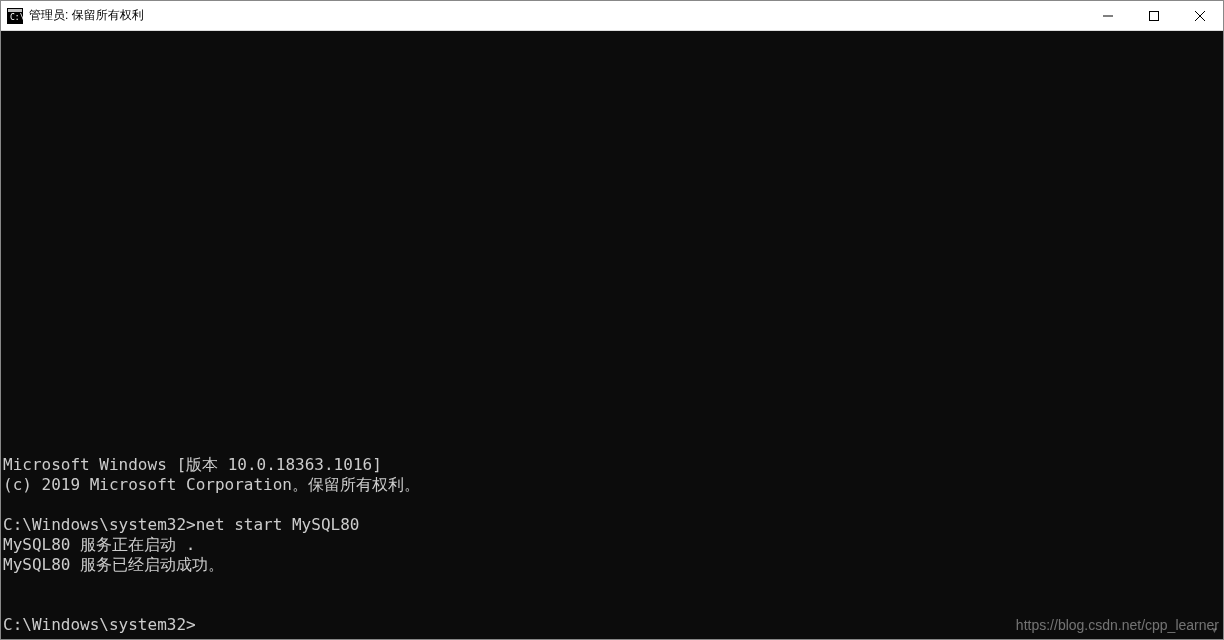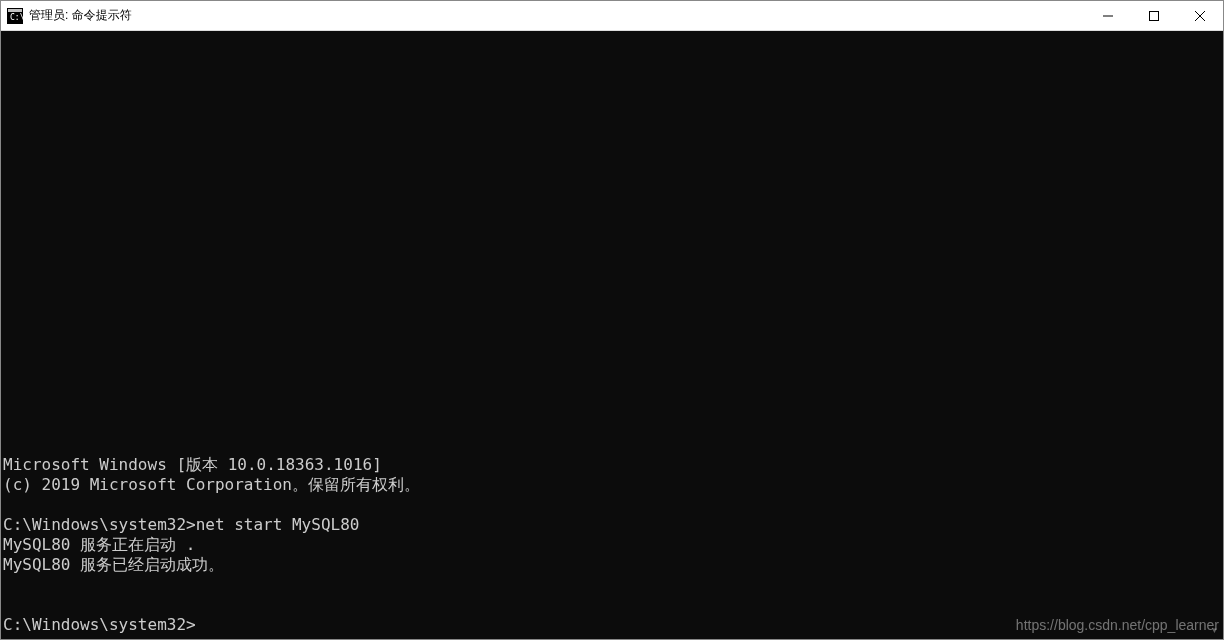--- a/index.html
+++ b/index.html
@@ -122,21 +122,21 @@
 
 <div class="window">
   <div class="titlebar">
     <span class="titlebar-icon">
       <svg viewBox="0 0 16 16">
         <rect x="0" y="0" width="16" height="16" fill="#000"></rect>
         <rect x="1" y="1" width="14" height="3" fill="#c0c0c0"></rect>
         <text x="3" y="12" font-size="8" fill="#fff" font-family="monospace">C:\</text>
       </svg>
     </span>
-    <span class="titlebar-title">管理员: 命令提示符</span>
+    <span class="titlebar-title">管理员: 保留所有权利</span>
     <div class="window-controls">
       <div class="win-btn">
         <svg width="10" height="10" viewBox="0 0 10 10">
             <line x1="0" y1="5" x2="10" y2="5" stroke="#000" stroke-width="1"></line>
           </svg>
       </div>
       <div class="win-btn">
         <svg width="10" height="10" viewBox="0 0 10 10">
             <rect x="0.5" y="0.5" width="9" height="9" fill="none" stroke="#000" stroke-width="1"></rect>
           </svg>

